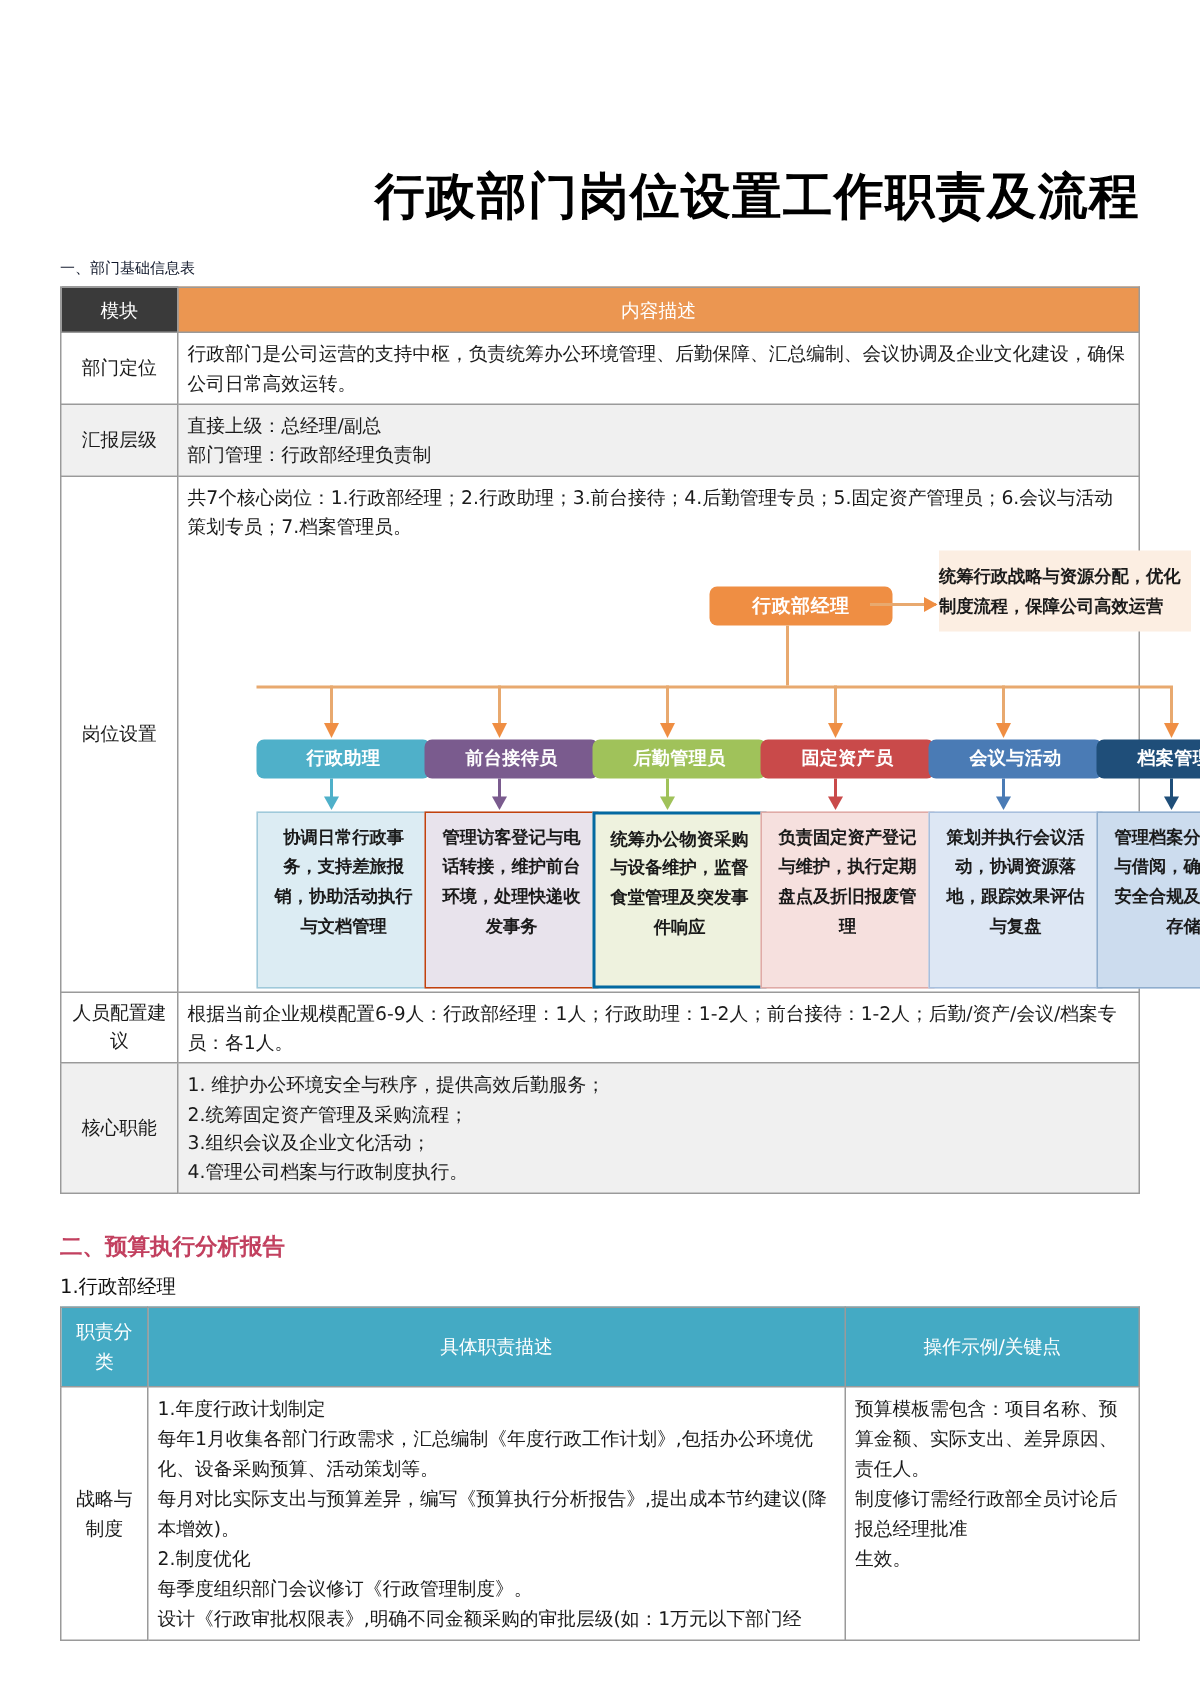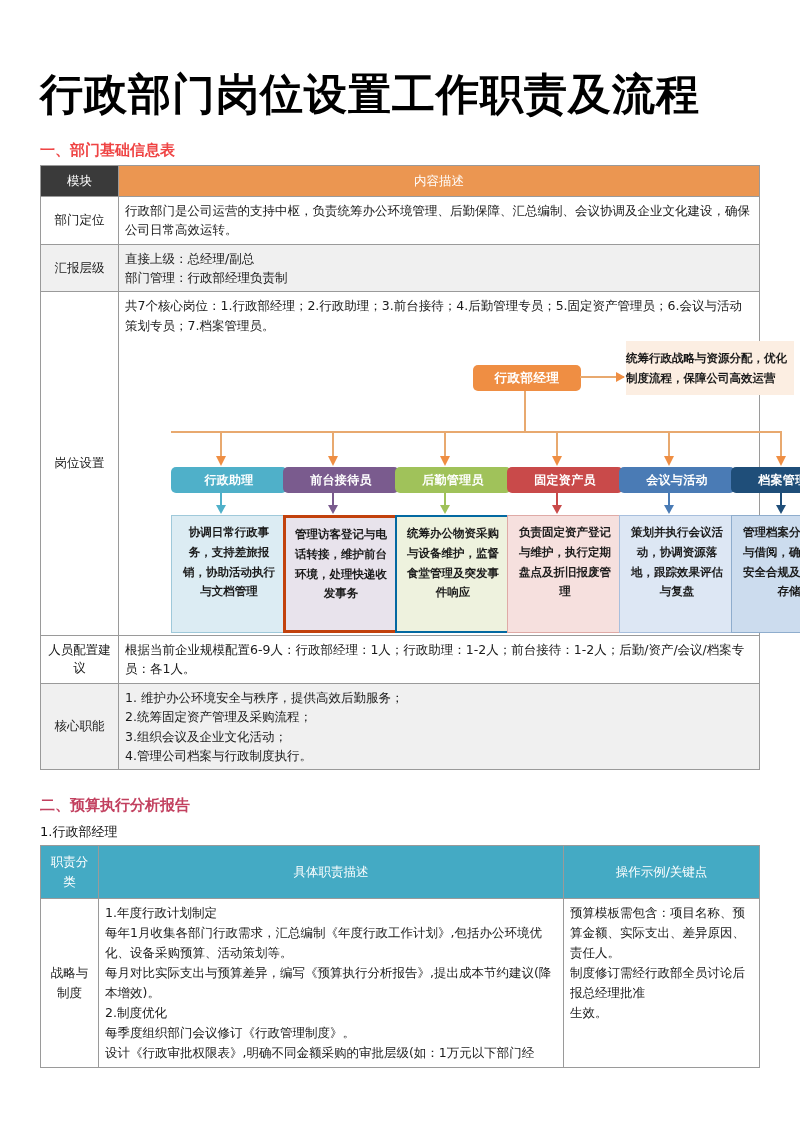--- a/index.html
+++ b/index.html
@@ -17,35 +17,35 @@
   .page {
     width: 800px;
     height: 1131px;
     box-sizing: border-box;
     padding: 0 40px;
     position: relative;
   }
 
   
   .doc-title {
-    text-align: left;
-    font-size: 43px;
+    text-align: right;
+    font-size: 33px;
     font-weight: bold;
     letter-spacing: 1px;
     color: #000000;
-    padding-top: 70px;
+    padding-top: 112px;
     line-height: 1.15;
     font-family: "DejaVu Serif", "Liberation Serif", serif;
   }
 
   
   .section-h1 {
-    font-size: 15px;
-    font-weight: bold;
-    color: #ef4444;
+    font-size: 10px;
+    font-weight: normal;
+    color: #0f172a;
     margin: 22px 0 5px 0;
   }
   .section-h2-pink {
     font-size: 15px;
     font-weight: bold;
     color: #c2405f;
     margin: 0 0 8px 0;
   }
   .subsection {
     font-size: 13px;
@@ -96,21 +96,21 @@
   
   .orgchart {
     position: relative;
     height: 292px;
     margin-top: 4px;
   }
   .mgr-box {
     position: absolute;
     left: 348px;
     top: 26px;
-    width: 108px;
+    width: 122px;
     height: 26px;
     background: #ef8e43;
     border-radius: 5px;
     color: #ffffff;
     font-size: 12.5px;
     font-weight: bold;
     display: flex;
     align-items: center;
     justify-content: center;
     letter-spacing: 0.5px;
@@ -315,21 +315,21 @@
             </div>
             <div class="role-desc" style="background:#dcecf3;border:1px solid #9fc9da">协调日常行政事务，支持差旅报销，协助活动执行与文档管理</div>
           </div>
 
           <div class="role-col" style="left:158px">
             <div class="role-box" style="background:#7a5b8e">前台接待员</div>
             <div class="role-connector">
               <div class="vline" style="background:#7a5b8e"></div>
               <div class="vhead" style="border-top-color:#7a5b8e"></div>
             </div>
-            <div class="role-desc" style="background:#e8e3ec;border:3px solid #c2410c">管理访客登记与电话转接，维护前台环境，处理快递收发事务</div>
+            <div class="role-desc" style="background:#e8e3ec;border:1px solid #c2410c">管理访客登记与电话转接，维护前台环境，处理快递收发事务</div>
           </div>
 
           <div class="role-col" style="left:270px">
             <div class="role-box" style="background:#a0c25a">后勤管理员</div>
             <div class="role-connector">
               <div class="vline" style="background:#a0c25a"></div>
               <div class="vhead" style="border-top-color:#a0c25a"></div>
             </div>
             <div class="role-desc" style="background:#eef2de;border:2px solid #0369a1">统筹办公物资采购与设备维护，监督食堂管理及突发事件响应</div>
           </div>

